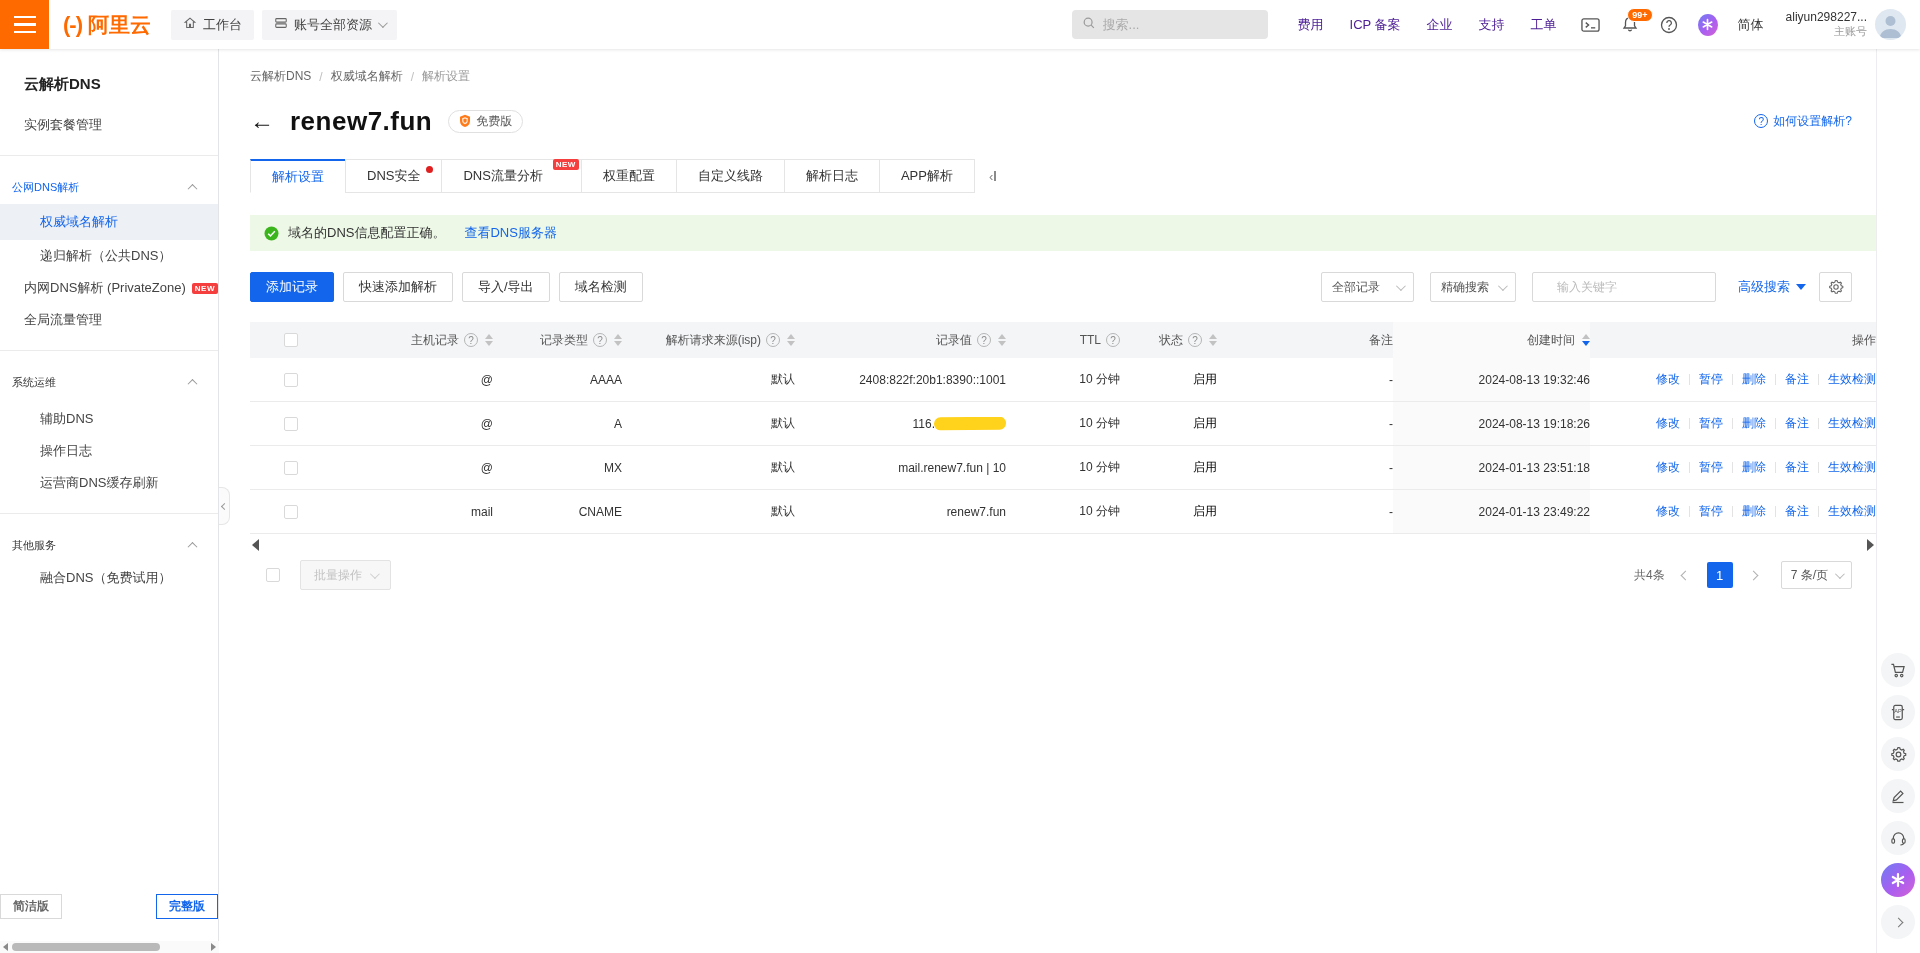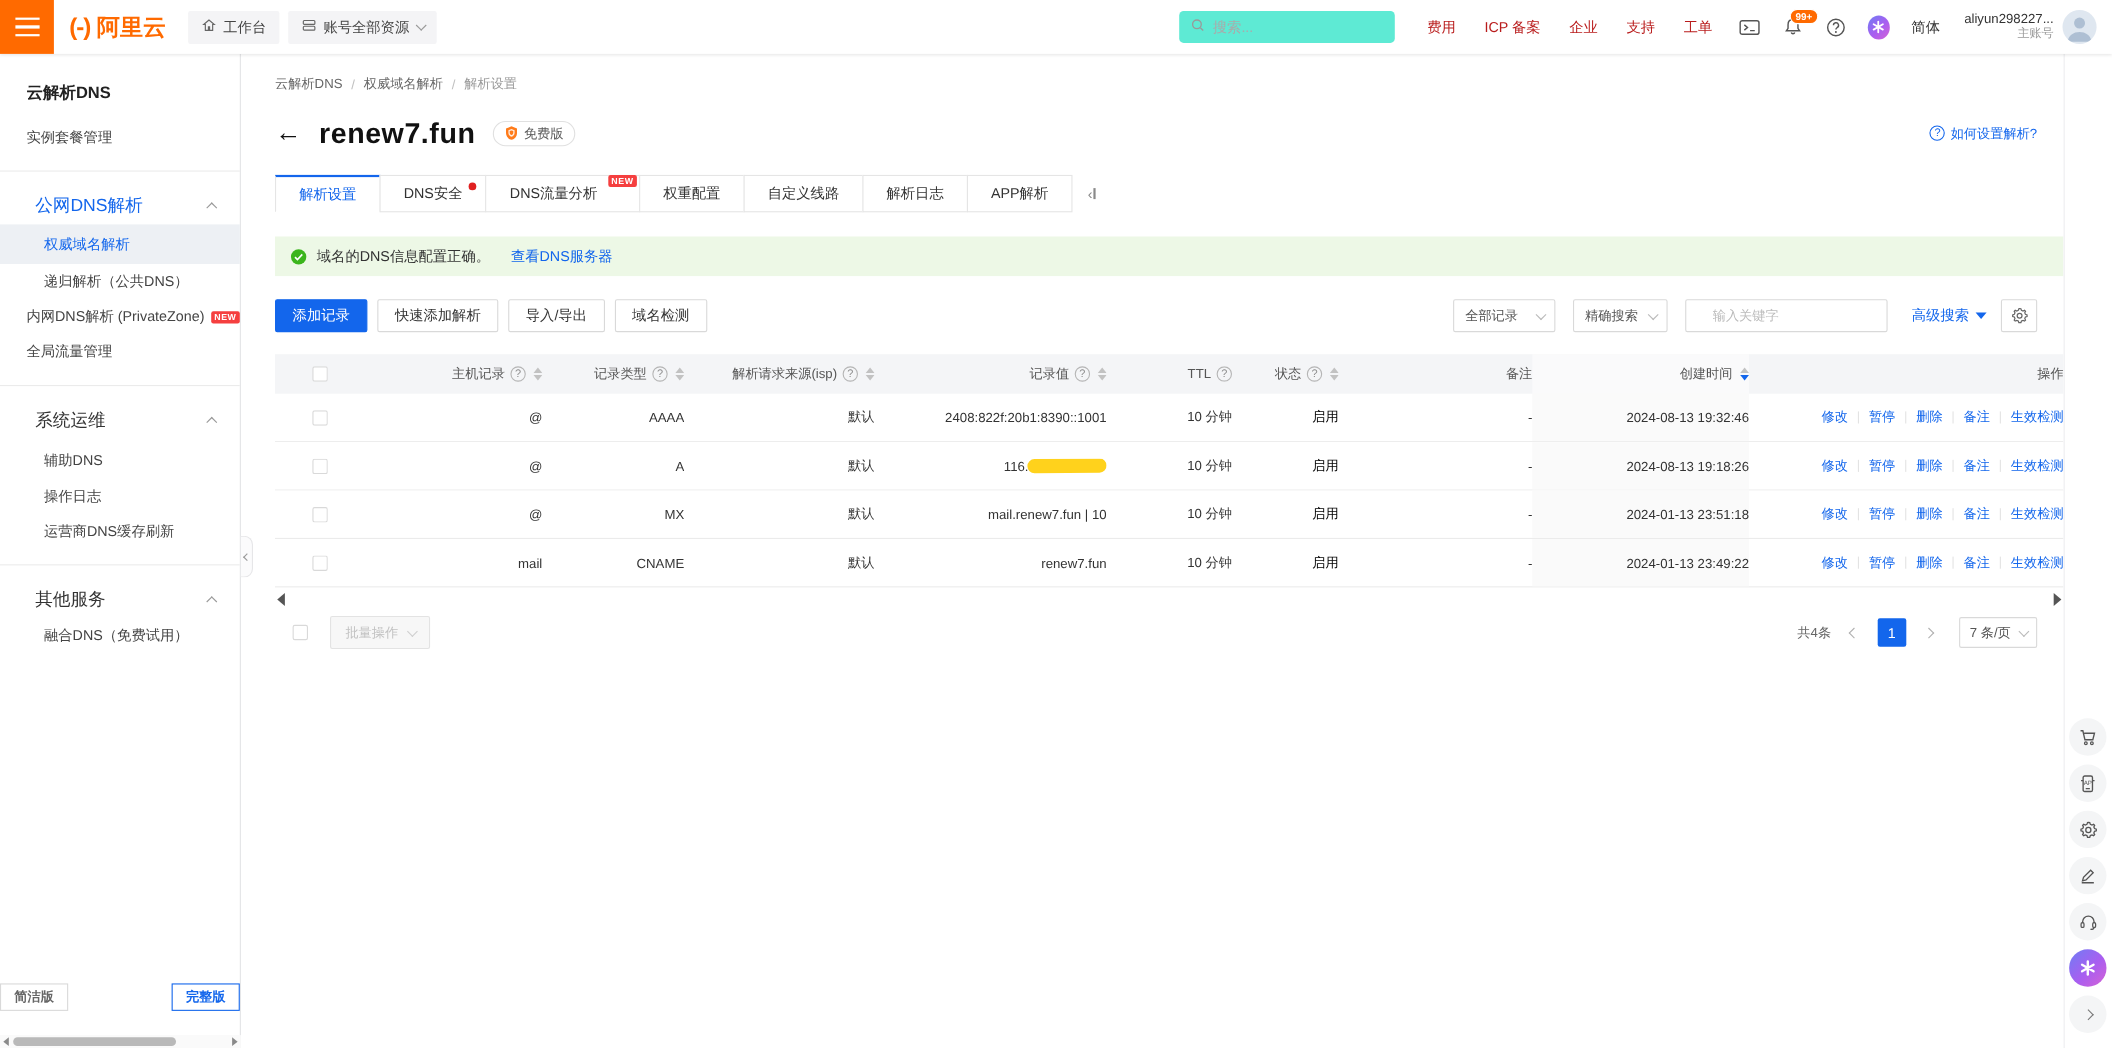--- a/index.html
+++ b/index.html
@@ -12,26 +12,26 @@
   .burger { width:49px; height:49px; background:#ff6a00; display:flex; flex-direction:column;
     justify-content:center; align-items:center; gap:5px; cursor:pointer; flex:none; }
   .burger i { width:22px; height:2.5px; background:#fff; display:block; }
   .logo { display:flex; align-items:baseline; margin-left:14px; color:#ff6a00; font-weight:bold; flex:none; }
   .logo .mark { font-size:22px; letter-spacing:-1px; margin-right:6px; }
   .logo .txt { font-size:21px; }
   .topbtn { height:30px; background:#f4f4f6; border-radius:2px; display:flex; align-items:center;
     padding:0 12px; margin-left:20px; font-size:13px; color:#444; gap:6px; cursor:pointer; flex:none; }
   .topbtn + .topbtn { margin-left:8px; }
   .tb-spacer { flex:1; }
-  .topsearch { width:196px; height:29px; background:#5eead4; border-radius:4px; display:flex;
+  .topsearch { width:196px; height:29px; background:#e5e5e5; border-radius:4px; display:flex;
     align-items:center; padding:0 10px; gap:7px; flex:none; margin-right:30px; }
   .topsearch input { border:0; outline:0; background:transparent; width:140px; font-size:13px; color:#333;
     font-family:inherit; }
   .topsearch input::placeholder { color:#aaa; }
-  .topnav { display:flex; align-items:center; gap:26px; font-size:13px; color:#b91c1c; flex:none; margin-right:24px; }
+  .topnav { display:flex; align-items:center; gap:26px; font-size:13px; color:#4c1d95; flex:none; margin-right:24px; }
   .topnav span { cursor:pointer; white-space:nowrap; }
   .topicons { display:flex; align-items:center; gap:19px; flex:none; margin-right:20px; }
   .ticon { position:relative; width:20px; height:20px; display:flex; align-items:center; justify-content:center; cursor:pointer; }
   .badge99 { position:absolute; top:-7px; right:-13px; background:#ff6a00; color:#fff; font-size:9px;
     line-height:12px; padding:0 4px; border-radius:7px; border:1px solid #fff; font-weight:bold; }
   .ai-circle { width:22px; height:22px; border-radius:50%;
     background:linear-gradient(135deg,#6f7df4,#a95ef0 55%,#d562d5); display:flex; align-items:center; justify-content:center; }
   .lang { font-size:13px; color:#333; margin-right:22px; cursor:pointer; flex:none; }
   .account { display:flex; align-items:center; gap:8px; margin-right:14px; flex:none; cursor:pointer; }
   .acct-text { text-align:right; line-height:1.25; }
@@ -42,21 +42,21 @@
 
   
   .sidebar { position:absolute; left:0; top:49px; width:219px; height:904px; background:#fff;
     border-right:1px solid #e3e4e6; z-index:10; }
   .sb-title { font-size:15px; font-weight:bold; color:#222; padding:26px 0 0 24px; }
   .sb-item { height:32px; display:flex; align-items:center; padding-left:24px; font-size:13px;
     color:#444; cursor:pointer; position:relative; }
   .sb-item.child { padding-left:40px; }
   .sb-item.selected { background:#edf0f4; color:#1366ec; }
   .sb-group { height:34px; display:flex; align-items:center; justify-content:space-between;
-    padding:0 22px 0 32px; font-size:16px; color:#333; cursor:pointer; }
+    padding:0 22px 0 12px; font-size:11px; color:#333; cursor:pointer; }
   .sb-group.active { color:#1366ec; }
   .sb-div { height:1px; background:#ebebeb; margin:14px 0; }
   .newbadge { background:#f53f3f; color:#fff; font-size:8px; font-weight:bold; border-radius:2px;
     padding:1px 3px; margin-left:6px; letter-spacing:.5px; }
   .sb-footer { position:absolute; left:0; bottom:34px; width:100%; display:flex; justify-content:space-between; gap:0;font-weight:bold; }
   .sb-footer .vbtn { height:25px; padding:0 12px; display:flex; align-items:center; font-size:12px;
     border:1px solid #d9d9d9; color:#666; background:#fff; cursor:pointer; }
   .sb-footer .vbtn.on { border-color:#1366ec; color:#1366ec; z-index:2; }
   .sb-hscroll { position:absolute; left:0; bottom:0; width:219px; height:12px; background:#fafafa;
     display:flex; align-items:center; }

